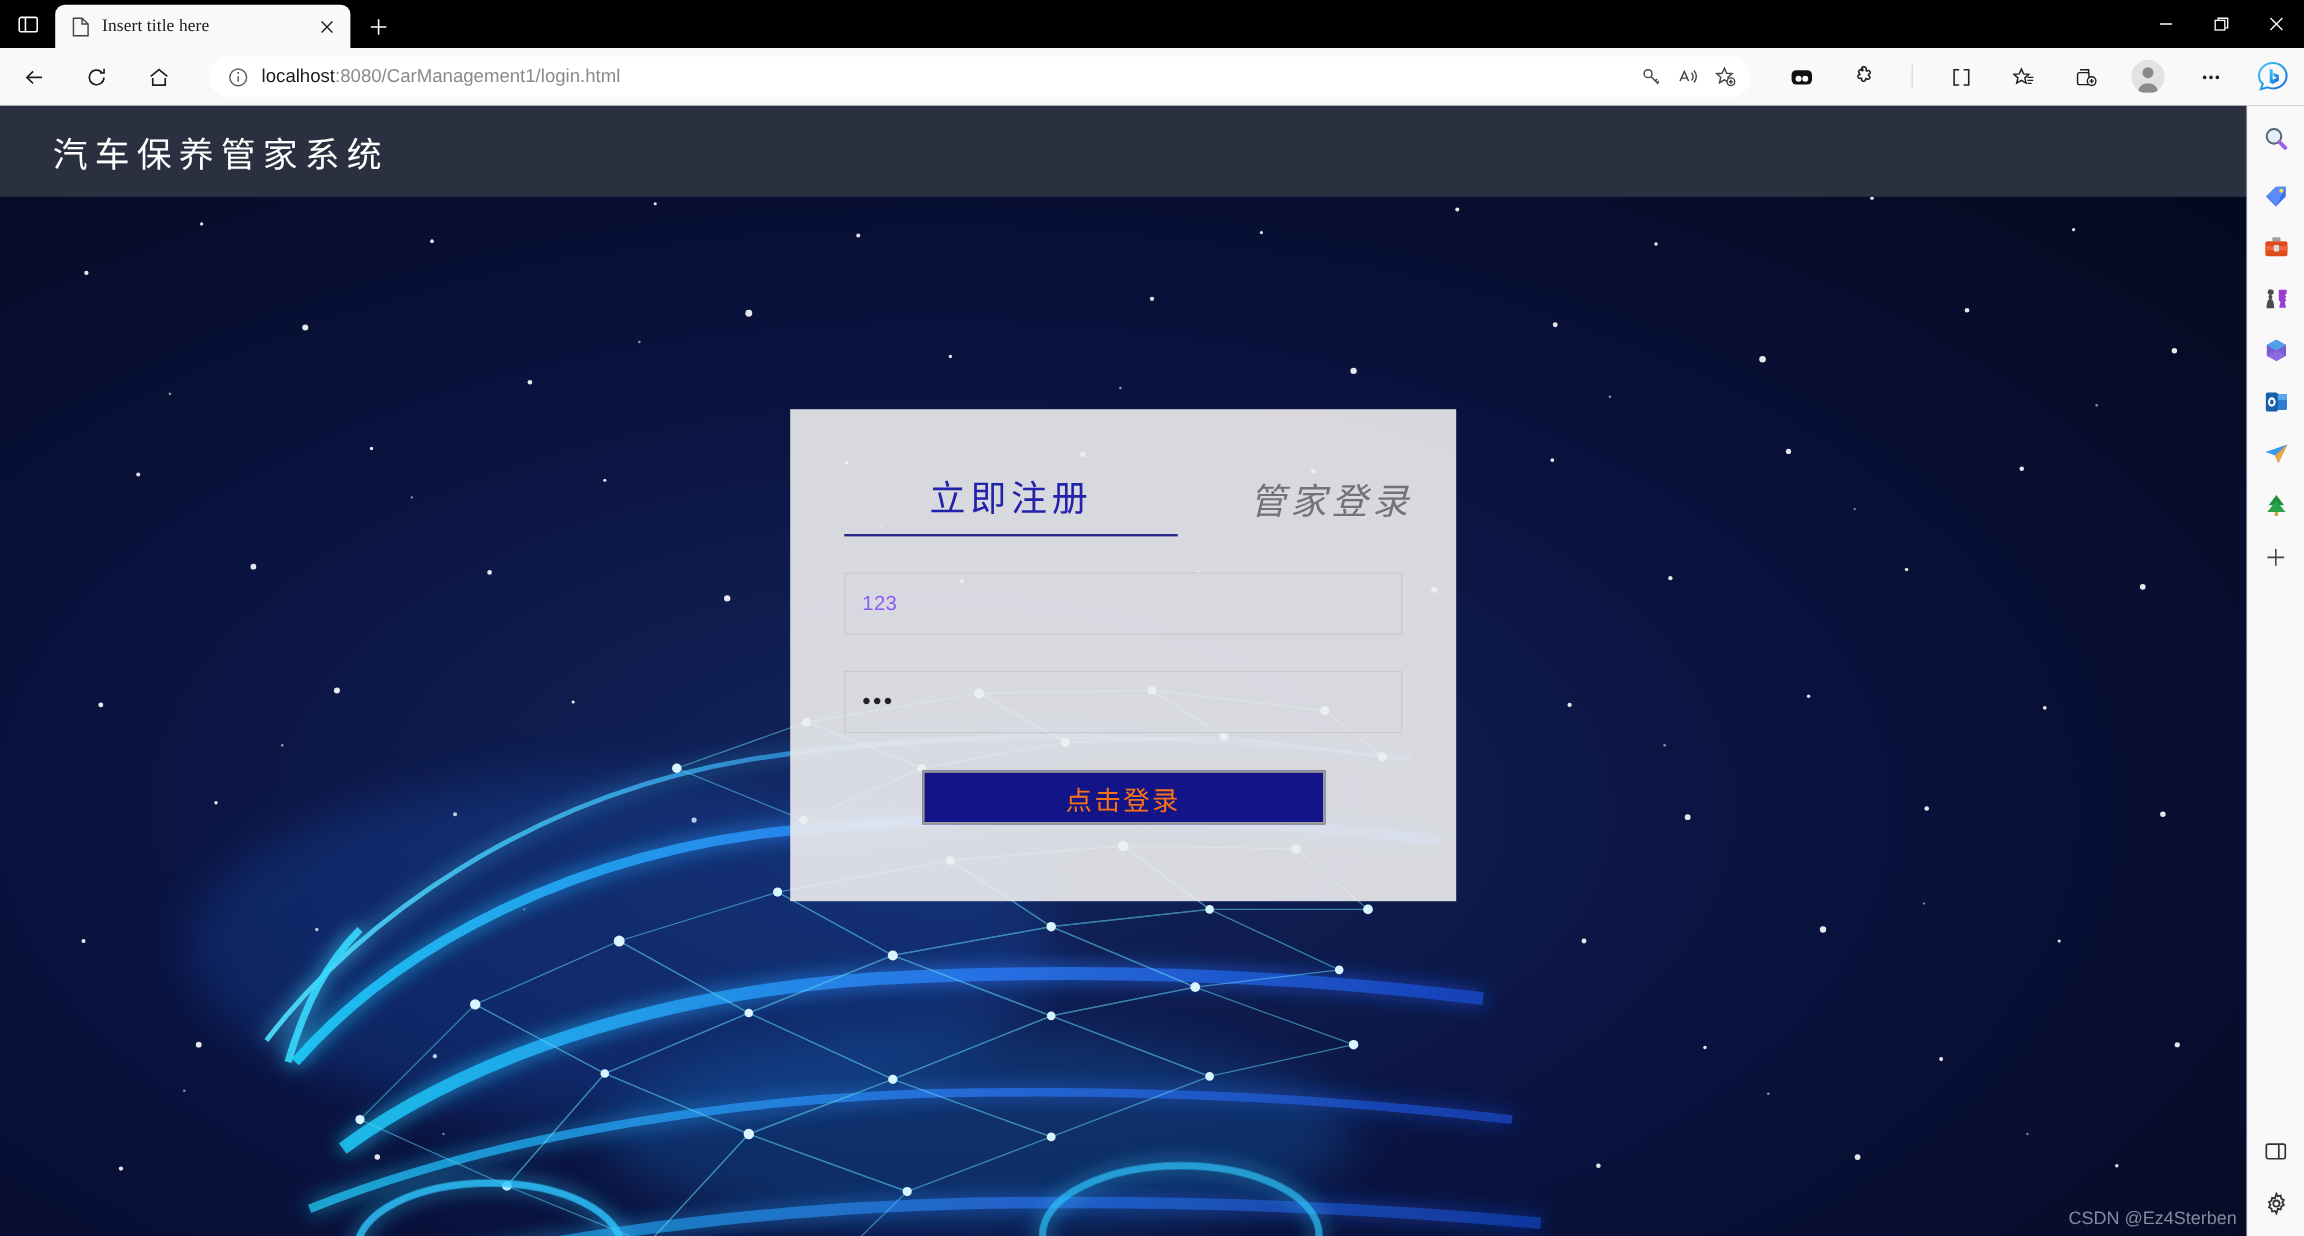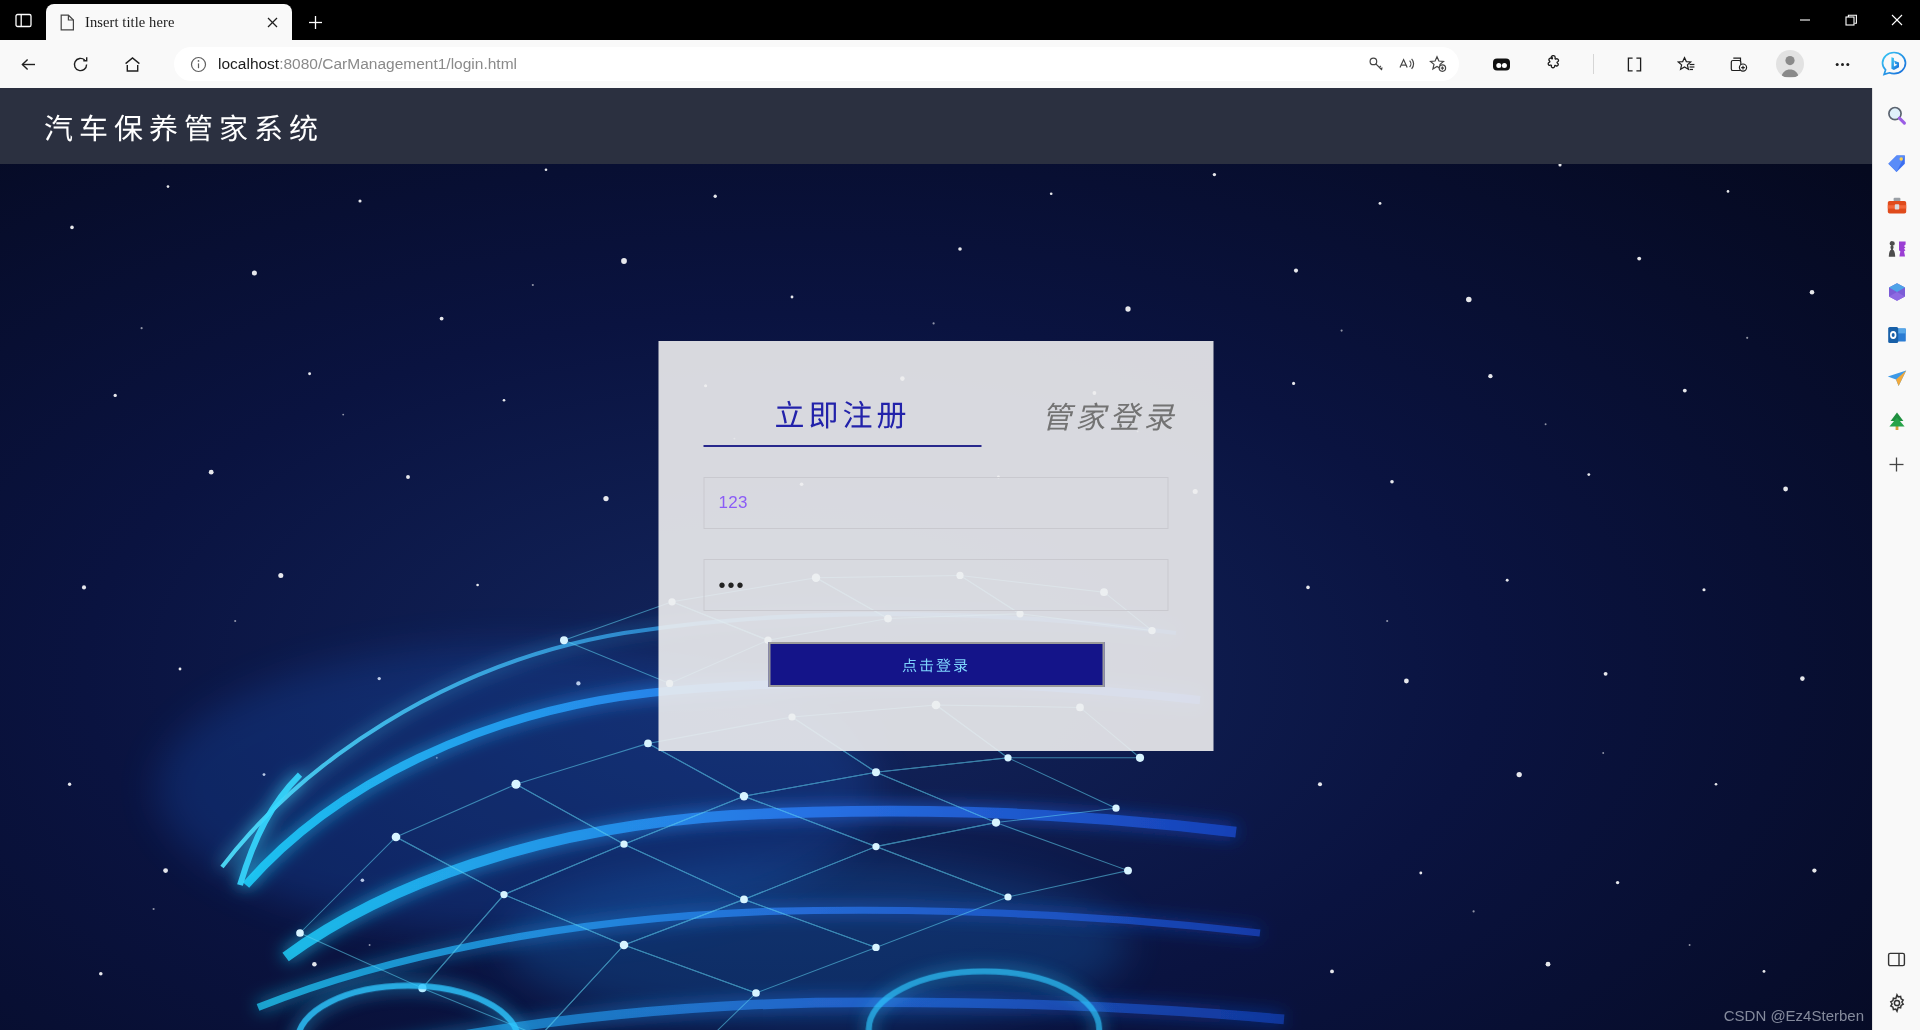--- a/index.html
+++ b/index.html
@@ -264,22 +264,22 @@
     color: #8b5cf6;
     letter-spacing: .3px;
   }
   .field-value.dots { font-size: 20px; letter-spacing: 2px; color: #222; }
   .login-btn {
     margin: 31px auto 0 auto;
     width: 336px;
     height: 45px;
     background: #141489;
     border: 2px solid #9a9a9a;
-    color: #7dd3fc;
-    font-size: 15px;
+    color: #f97316;
+    font-size: 22px;
     letter-spacing: 2px;
     display: flex;
     align-items: center;
     justify-content: center;
   }
   .register-link {
     margin-top: 20px;
     text-align: center;
     font-size: 19px;
     color: #1d1d1d;

